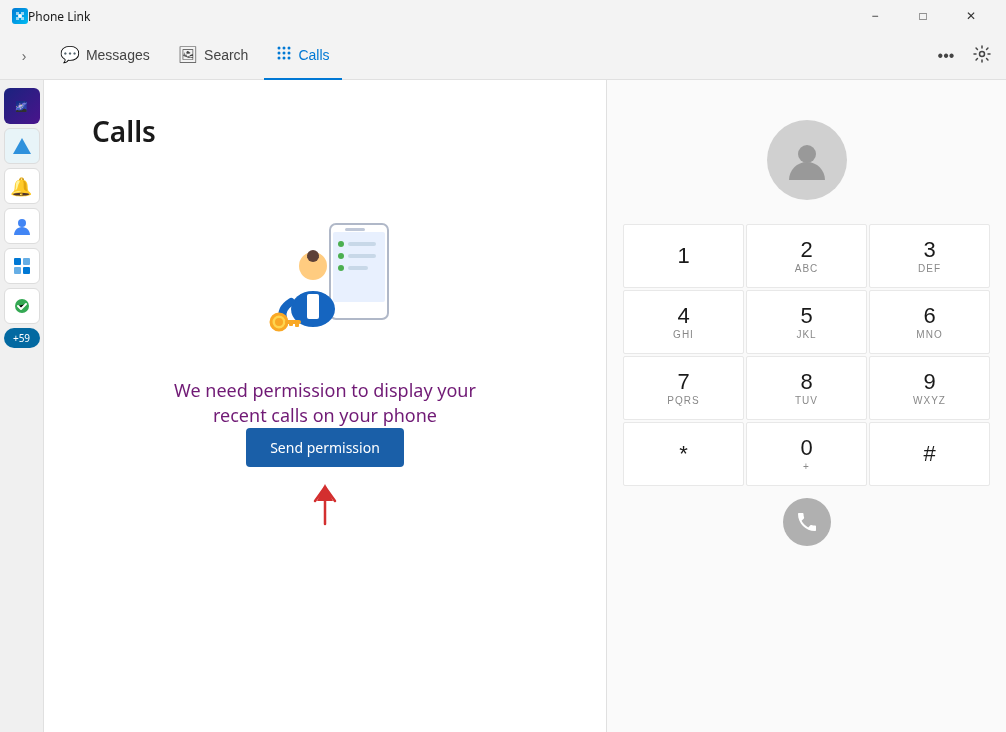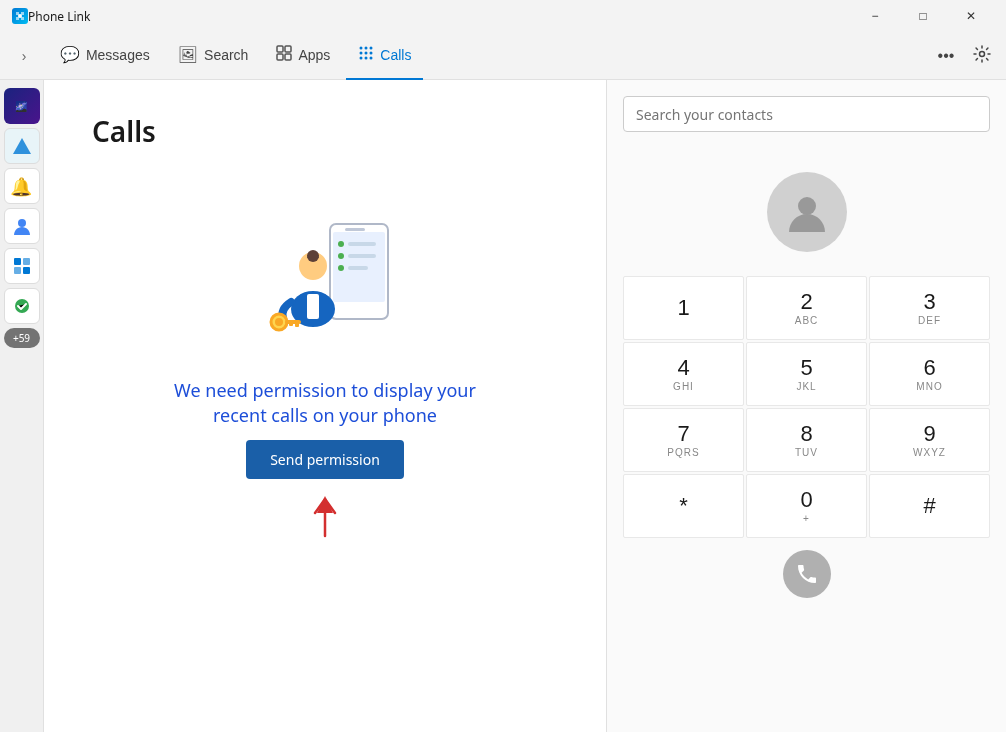--- a/index.html
+++ b/index.html
@@ -152,21 +152,21 @@
       height: 36px;
       border-radius: 6px;
       display: flex;
       align-items: center;
       justify-content: center;
       cursor: pointer;
       font-size: 20px;
       overflow: hidden;
     }
     .sidebar-badge {
-      background: #737373;
+      background: #0369a1;
       color: white;
       font-size: 10px;
       border-radius: 10px;
       padding: 2px 4px;
       cursor: pointer;
       min-width: 36px;
       height: 20px;
       display: flex;
       align-items: center;
       justify-content: center;
@@ -196,24 +196,23 @@
     }
     .permission-illustration {
       width: 160px;
       height: 160px;
       position: relative;
       margin-bottom: 24px;
     }
     
     .permission-text-main {
       font-size: 18px;
-      color: #1d4ed8;
+      color: #701a75;
       text-align: center;
       line-height: 1.4;
-      margin-bottom: 12px;
       max-width: 360px;
     }
     .permission-text-sub {
       font-size: 14px;
       color: #555;
       text-align: center;
       margin-bottom: 28px;
     }
     .permission-text-sub strong {
       font-weight: 600;
@@ -356,31 +355,20 @@
   </button>
   <div class="nav-tabs">
     <button class="nav-tab">
       <span class="nav-tab-icon">💬</span>
       <span>Messages</span>
     </button>
     <button class="nav-tab">
       <span class="nav-tab-icon">🖼</span>
       <span>Search</span>
     </button>
-    <button class="nav-tab">
-      <span class="nav-tab-icon">
-        <svg width="16" height="16" viewBox="0 0 16 16" fill="none">
-          <rect x="1" y="1" width="6" height="6" rx="1" stroke="#555" stroke-width="1.5"></rect>
-          <rect x="9" y="1" width="6" height="6" rx="1" stroke="#555" stroke-width="1.5"></rect>
-          <rect x="1" y="9" width="6" height="6" rx="1" stroke="#555" stroke-width="1.5"></rect>
-          <rect x="9" y="9" width="6" height="6" rx="1" stroke="#555" stroke-width="1.5"></rect>
-        </svg>
-      </span>
-      <span>Apps</span>
-    </button>
     <button class="nav-tab active">
       <span class="nav-tab-icon">
         <svg width="16" height="16" viewBox="0 0 16 16" fill="none">
           <circle cx="3" cy="3" r="1.5" fill="#0078d4"></circle>
           <circle cx="8" cy="3" r="1.5" fill="#0078d4"></circle>
           <circle cx="13" cy="3" r="1.5" fill="#0078d4"></circle>
           <circle cx="3" cy="8" r="1.5" fill="#0078d4"></circle>
           <circle cx="8" cy="8" r="1.5" fill="#0078d4"></circle>
           <circle cx="13" cy="8" r="1.5" fill="#0078d4"></circle>
           <circle cx="3" cy="13" r="1.5" fill="#0078d4"></circle>
@@ -494,23 +482,20 @@
           <path d="M20 45 L20 10" stroke="#d32f2f" stroke-width="2.5" stroke-linecap="round"></path>
           <path d="M10 22 L20 8 L30 22" stroke="#d32f2f" stroke-width="2.5" stroke-linecap="round" stroke-linejoin="round" fill="none"></path>
 
           <polygon points="20,5 12,22 28,22" fill="#d32f2f"></polygon>
         </svg>
       </div>
     </div>
   </div>
 
   <div class="right-panel">
-    <div class="search-input-wrapper">
-      <input class="search-input" type="text" readonly="" placeholder="Search your contacts" style="">
-    </div>
 
     <div class="avatar-area">
       <div class="avatar-circle">
         <svg width="44" height="44" viewBox="0 0 44 44" fill="none">
           <circle cx="22" cy="16" r="9" fill="#999"></circle>
           <path d="M4 42c0-9.9 8.1-18 18-18s18 8.1 18 18" fill="#999"></path>
         </svg>
       </div>
     </div>
 

